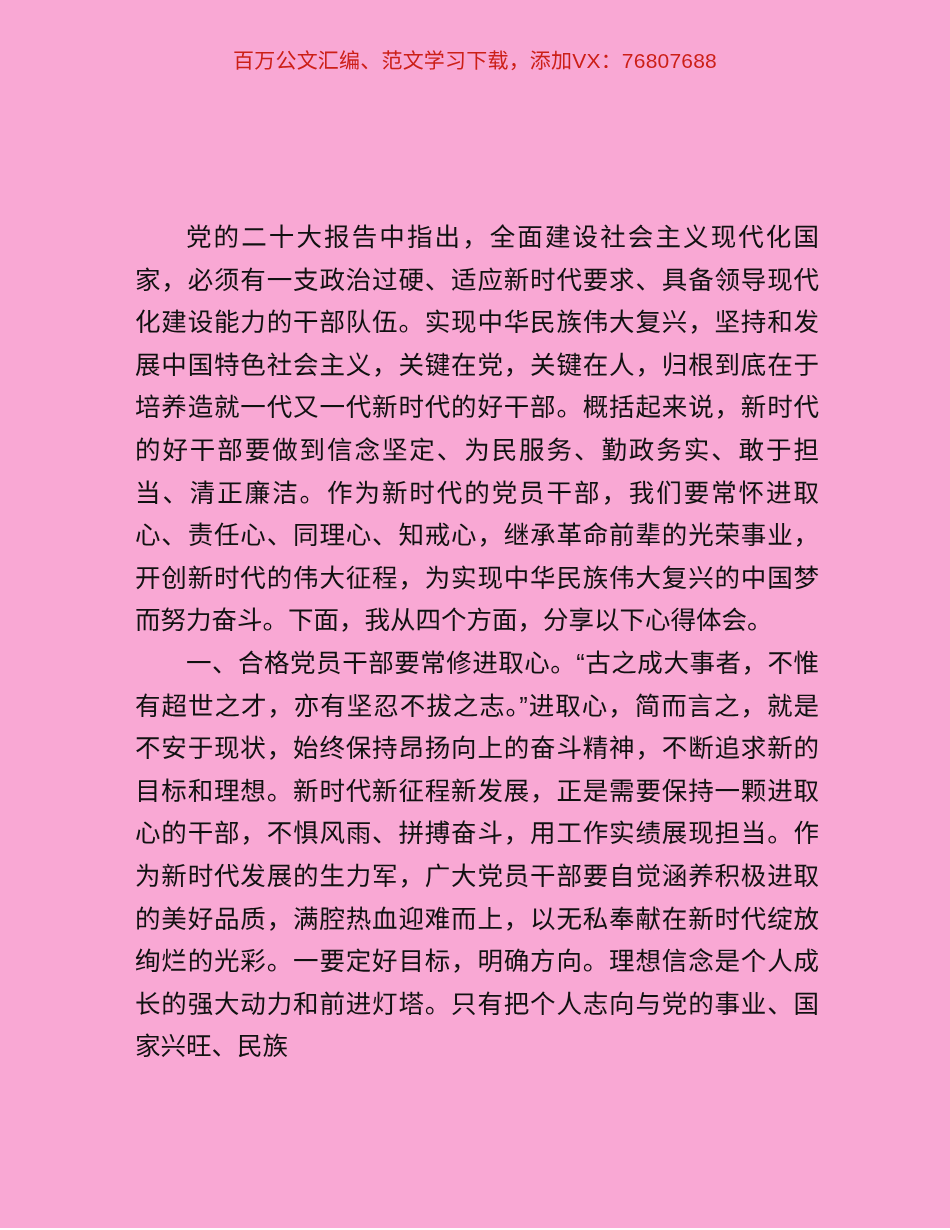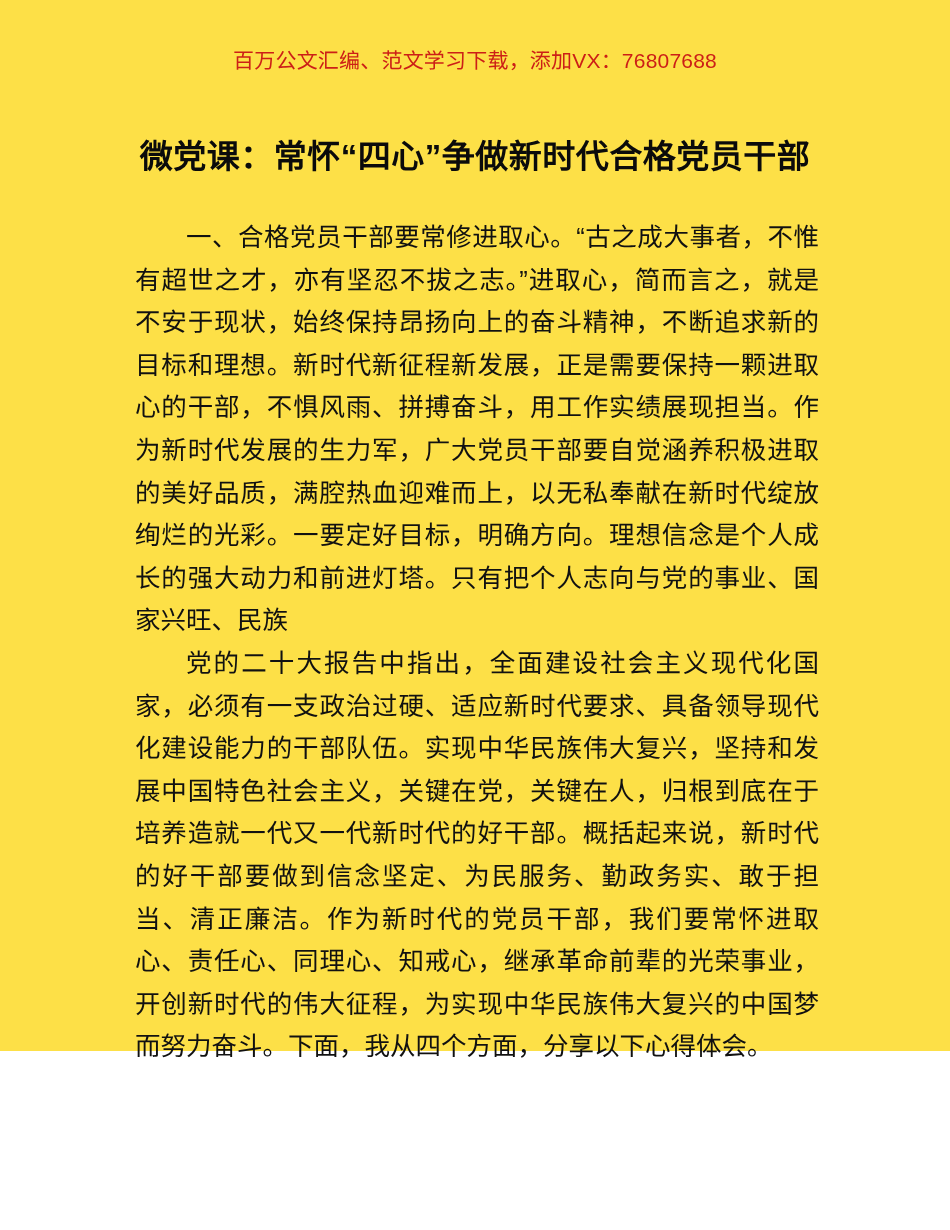--- a/index.html
+++ b/index.html
@@ -13,22 +13,22 @@
     height: 1230px;
     overflow: hidden;
     font-family: "Liberation Sans", "DejaVu Sans", sans-serif;
     color: #000000;
     -webkit-font-smoothing: antialiased;
   }
 
   .page {
     position: relative;
     width: 950px;
-    height: 1051px;
-    background: #fde047;
+    height: 1228px;
+    background: #f9a8d4;
     box-sizing: border-box;
   }
 
   
   .promo-header {
     position: absolute;
     left: 0;
     top: 47px;
     width: 950px;
     text-align: center;
@@ -85,20 +85,19 @@
     text-indent: 51px;
   }
 </style>
 </head>
 <body>
 
 <div class="page">
 
   <div class="promo-header">百万公文汇编、范文学习下载，添加VX：76807688</div>
 
-  <h1 class="doc-title">微党课：常怀“四心”争做新时代合格党员干部</h1>
 
   <div class="doc-body">
+    <p class="indent">党的二十大报告中指出，全面建设社会主义现代化国家，必须有一支政治过硬、适应新时代要求、具备领导现代化建设能力的干部队伍。实现中华民族伟大复兴，坚持和发展中国特色社会主义，关键在党，关键在人，归根到底在于培养造就一代又一代新时代的好干部。概括起来说，新时代的好干部要做到信念坚定、为民服务、勤政务实、敢于担当、清正廉洁。作为新时代的党员干部，我们要常怀进取心、责任心、同理心、知戒心，继承革命前辈的光荣事业，开创新时代的伟大征程，为实现中华民族伟大复兴的中国梦而努力奋斗。下面，我从四个方面，分享以下心得体会。</p>
     <p class="indent">一、合格党员干部要常修进取心。“古之成大事者，不惟有超世之才，亦有坚忍不拔之志。”进取心，简而言之，就是不安于现状，始终保持昂扬向上的奋斗精神，不断追求新的目标和理想。新时代新征程新发展，正是需要保持一颗进取心的干部，不惧风雨、拼搏奋斗，用工作实绩展现担当。作为新时代发展的生力军，广大党员干部要自觉涵养积极进取的美好品质，满腔热血迎难而上，以无私奉献在新时代绽放绚烂的光彩。一要定好目标，明确方向。理想信念是个人成长的强大动力和前进灯塔。只有把个人志向与党的事业、国家兴旺、民族</p>
-    <p class="indent">党的二十大报告中指出，全面建设社会主义现代化国家，必须有一支政治过硬、适应新时代要求、具备领导现代化建设能力的干部队伍。实现中华民族伟大复兴，坚持和发展中国特色社会主义，关键在党，关键在人，归根到底在于培养造就一代又一代新时代的好干部。概括起来说，新时代的好干部要做到信念坚定、为民服务、勤政务实、敢于担当、清正廉洁。作为新时代的党员干部，我们要常怀进取心、责任心、同理心、知戒心，继承革命前辈的光荣事业，开创新时代的伟大征程，为实现中华民族伟大复兴的中国梦而努力奋斗。下面，我从四个方面，分享以下心得体会。</p>
   </div>
 
 </div>
 
 </body></html>

